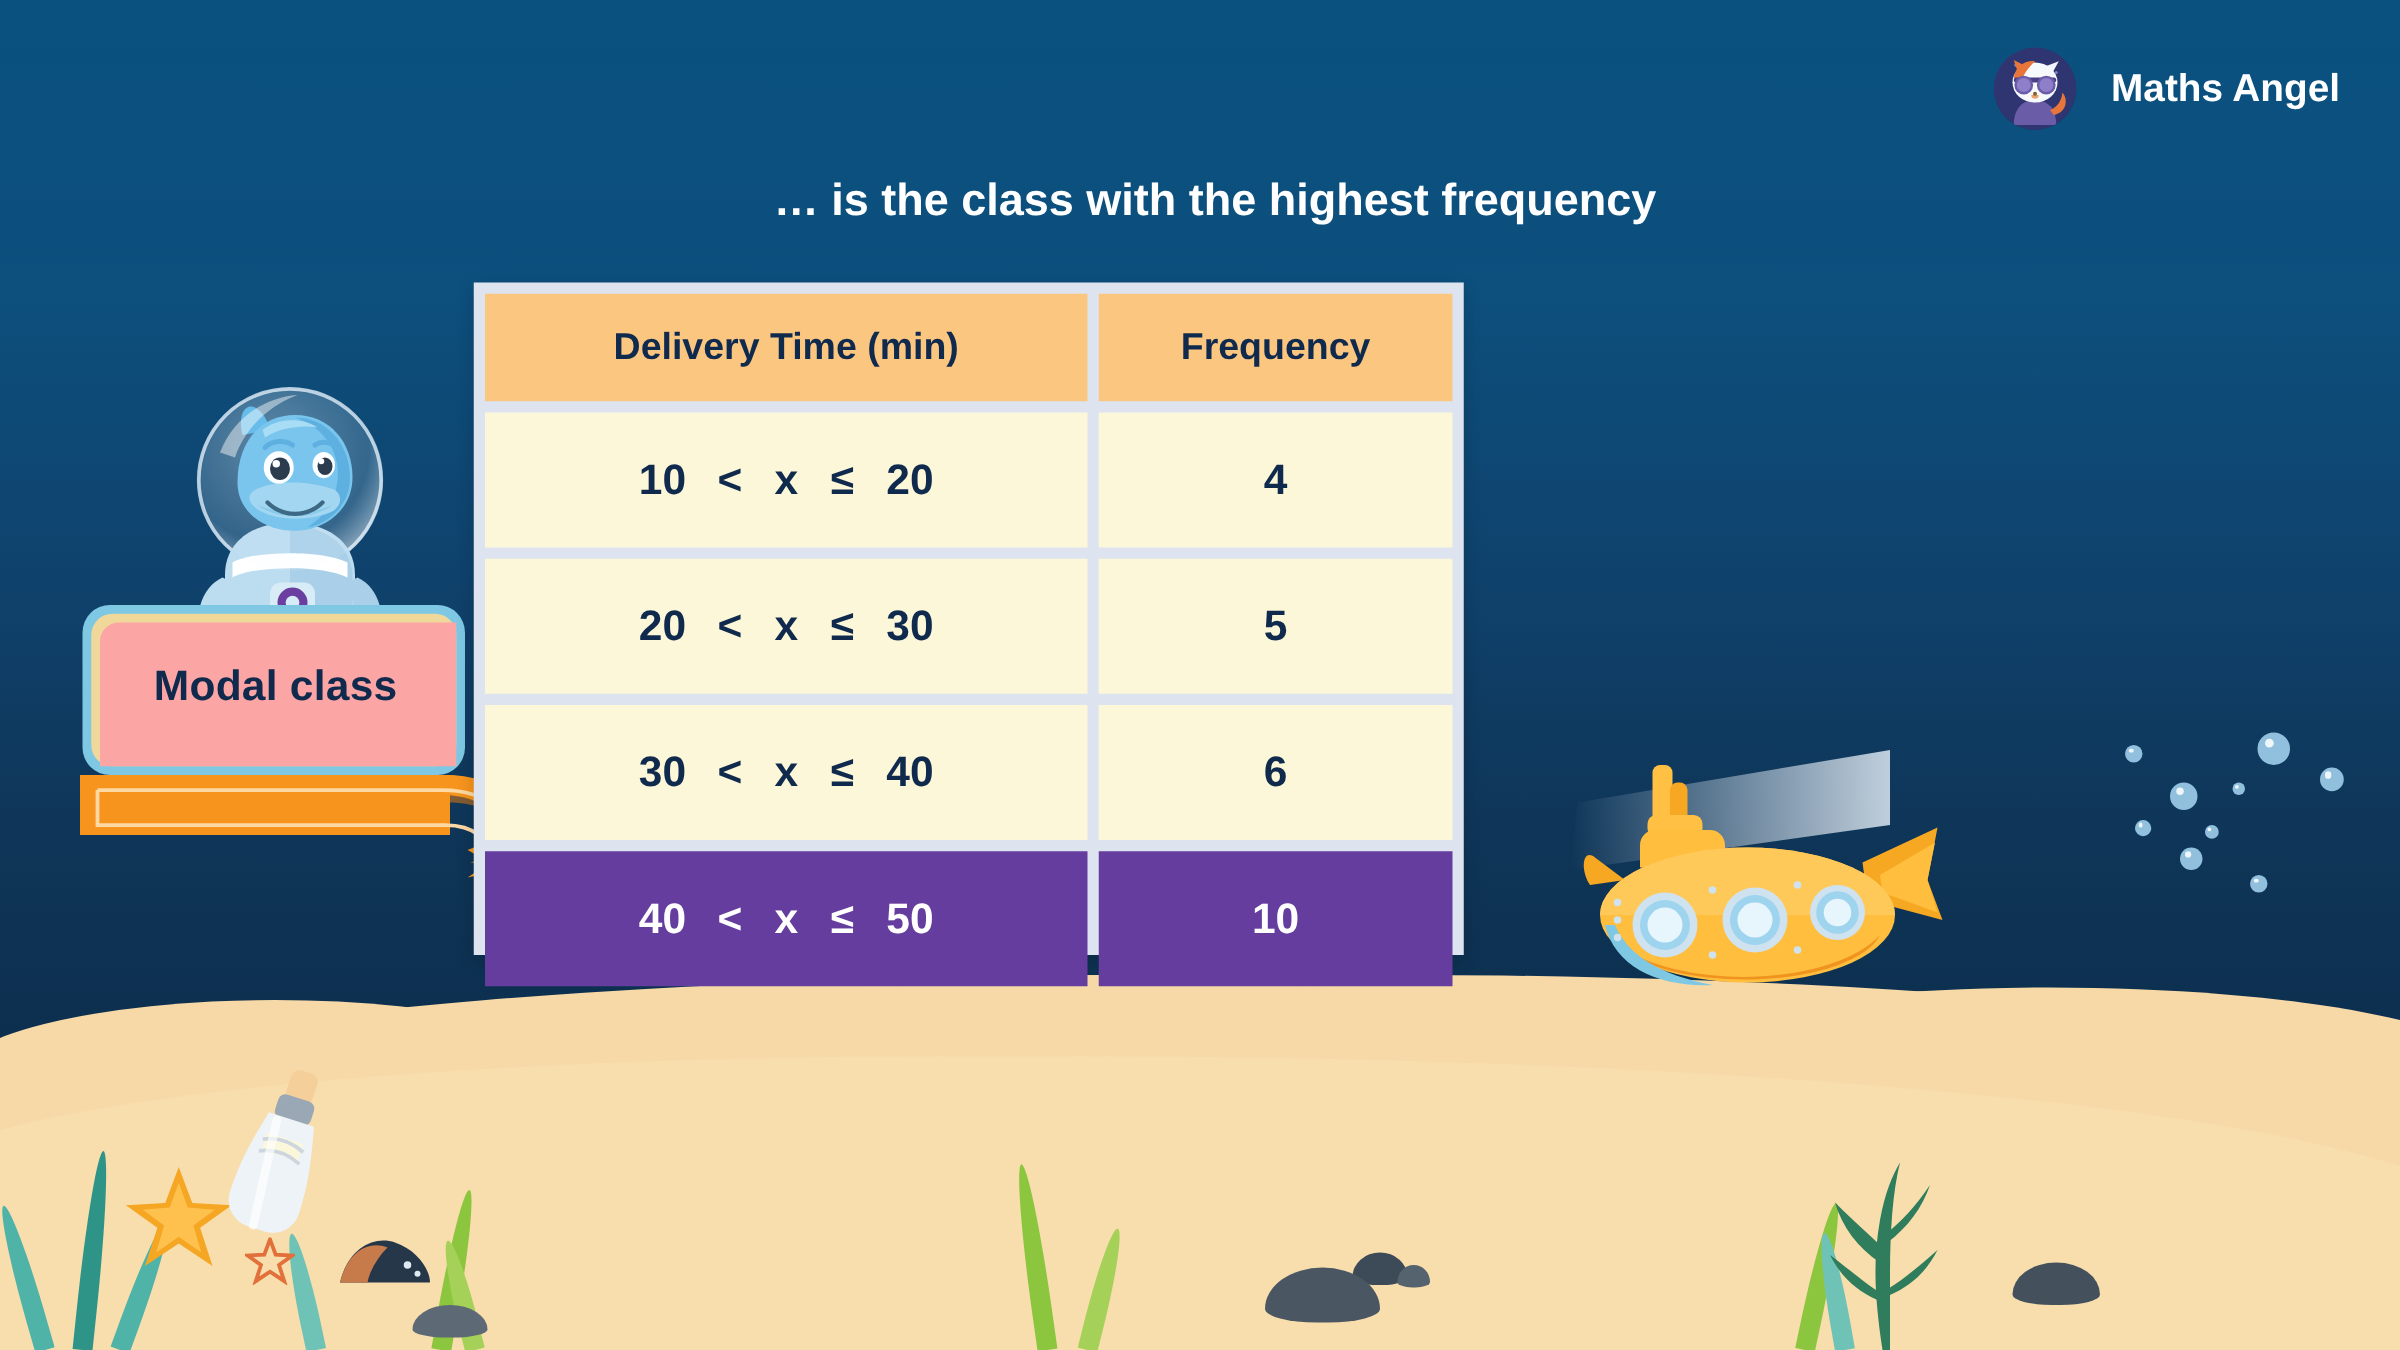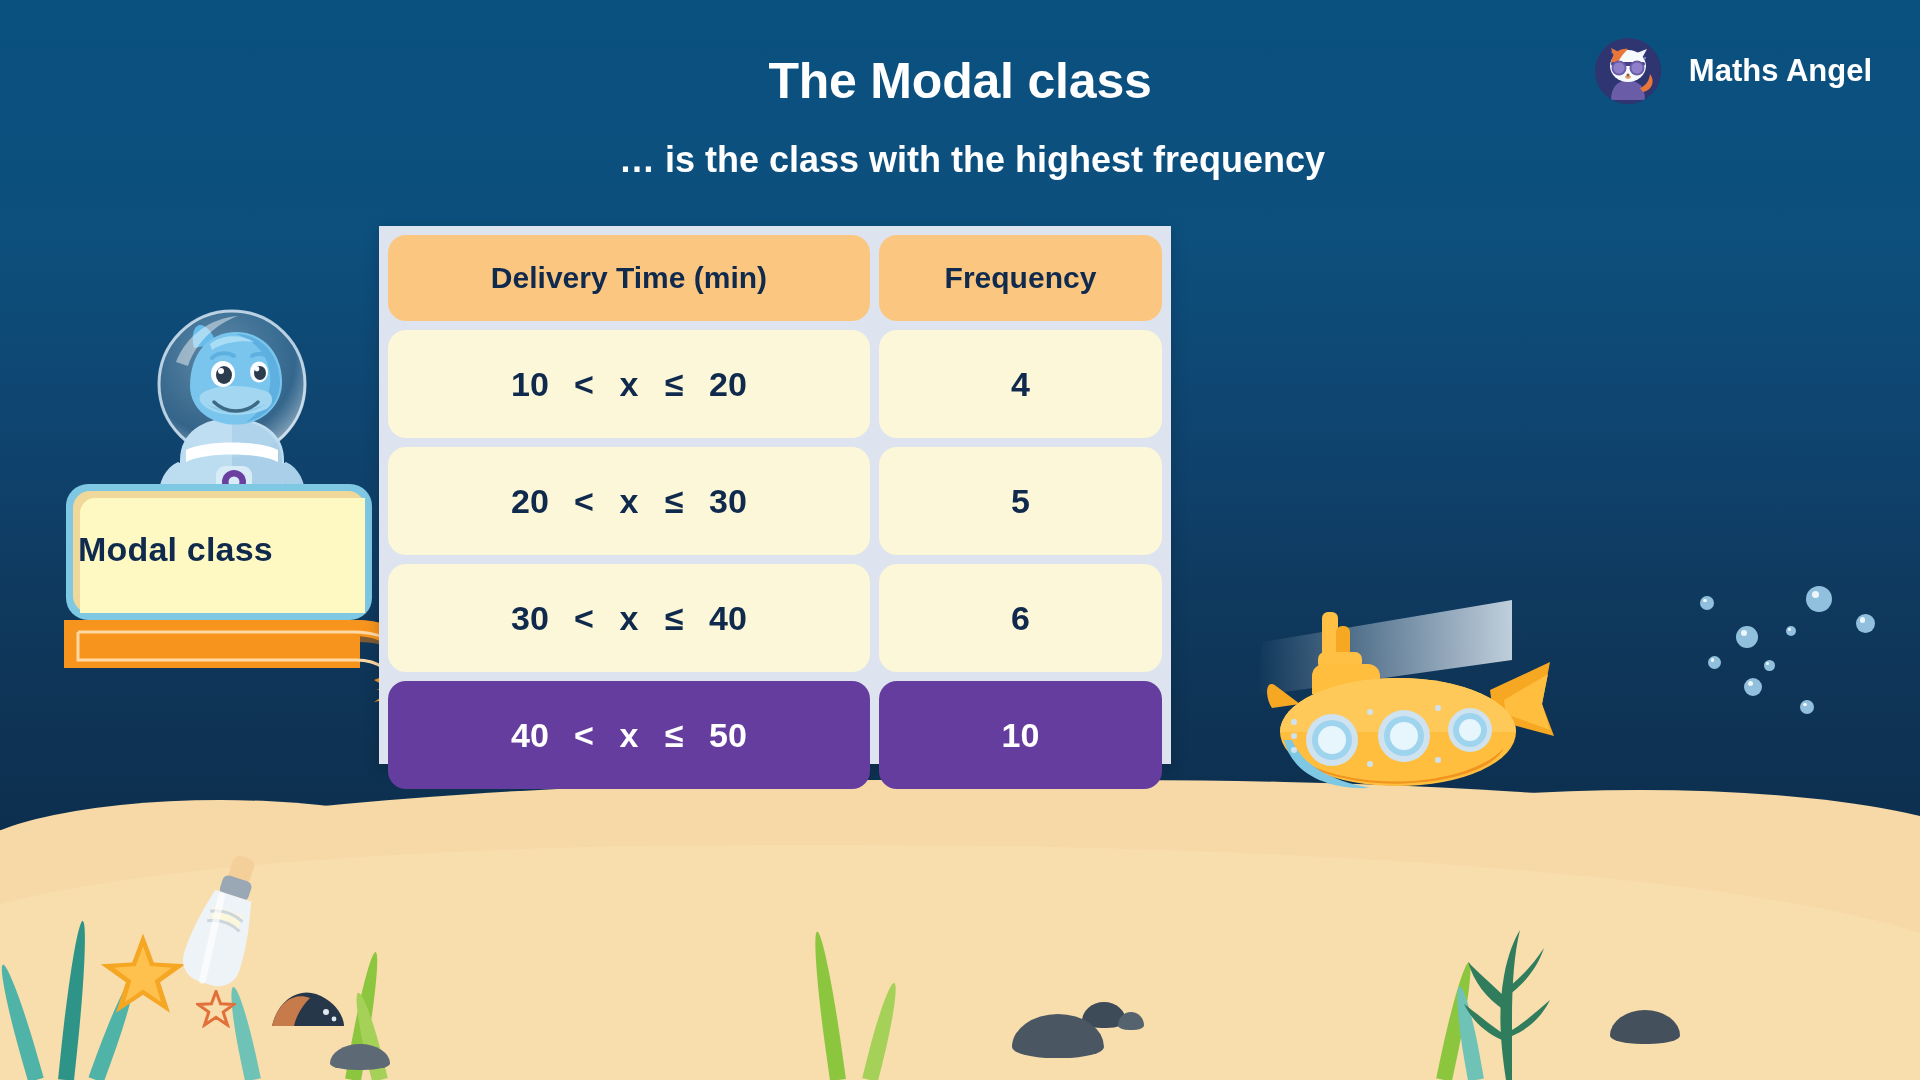--- a/index.html
+++ b/index.html
@@ -71,21 +71,21 @@
 
   
   .table-wrap {
     position:absolute; left:379px; top:226px; width:792px; height:538px;
     background:#dde4ef;
     box-shadow:0 4px 14px rgba(0,0,0,.18);
   }
   .tbl { width:100%; height:100%; border-collapse:separate; border-spacing:9px; table-layout:fixed; }
   .tbl th, .tbl td {
     text-align:center; vertical-align:middle; padding:0;
-    font-size:34px; font-weight:bold; color:#102a4e;border-radius:18px;
+    font-size:34px; font-weight:bold; color:#102a4e;
   }
   .tbl th {
     background:#fbc780; height:86px; font-size:30px; font-weight:bold;
   }
   .tbl td { background:#fbf7d8; height:108px; }
   .tbl tr.modal td { background:#653d9e; color:#ffffff; }
   .col-left  { width:63%; }
   .col-right { width:37%; }
 
   .ineq { display:inline-flex; align-items:center; justify-content:center; white-space:nowrap; }
@@ -97,22 +97,22 @@
   
   .callout-outer {
     position:absolute; left:66px; top:484px; width:306px; height:136px;
     background:#7ec8e3; border-radius:22px;
   }
   .callout-mid {
     position:absolute; inset:7px; background:#f0d79a; border-radius:17px;
   }
   .callout-inner {
     position:absolute; left:7px; right:0; top:7px; bottom:0;
-    background:#fef9c3; border-radius:15px 0 0 0;
-    display:flex; align-items:center; 
+    background:#fca5a5; border-radius:15px 0 0 0;
+    display:flex; align-items:center; justify-content:center;
   }
   .callout-label {
     font-size:34px; font-weight:bold; color:#102a4e; letter-spacing:.2px;
     transform:translate(-2px,-6px);
   }
 
   
   .arrow-svg { position:absolute; left:56px; top:606px; width:410px; height:110px; }
 
   
@@ -324,21 +324,20 @@
     <path d="M8 14 H300 C348 14 378 44 378 82 L378 104 L344 78 L320 84 L352 84 C352 50 332 30 298 30 H8 Z" fill="#f7941d"></path>
 
     <path d="M318 74 L394 44 L380 110 L366 86 L318 96 L336 84 Z" fill="#f7941d"></path>
 
     <path d="M22 26 H298 C336 26 358 48 358 78" fill="none" stroke="#ffd9a3" stroke-width="3"></path>
     <path d="M22 26 V54 H300 C324 54 336 66 338 82" fill="none" stroke="#ffd9a3" stroke-width="3"></path>
     <path d="M358 78 L378 62" fill="none" stroke="#ffd9a3" stroke-width="3"></path>
     <path d="M338 82 L352 88" fill="none" stroke="#ffd9a3" stroke-width="3"></path>
   </svg>
 
-  <div class="title">The Modal class</div>
   <div class="subtitle">… is the class with the highest frequency</div>
 
   <div class="brand">
     <div class="brand-mark">
       <svg viewBox="0 0 66 66" style="width:100%;height:100%;">
         <circle cx="33" cy="33" r="33" fill="#2e3570"></circle>
         <circle cx="18" cy="14" r="1.6" fill="#8f9bd8" opacity=".8"></circle>
         <circle cx="50" cy="20" r="1.2" fill="#8f9bd8" opacity=".8"></circle>
         <circle cx="45" cy="48" r="1.2" fill="#8f9bd8" opacity=".6"></circle>
 

